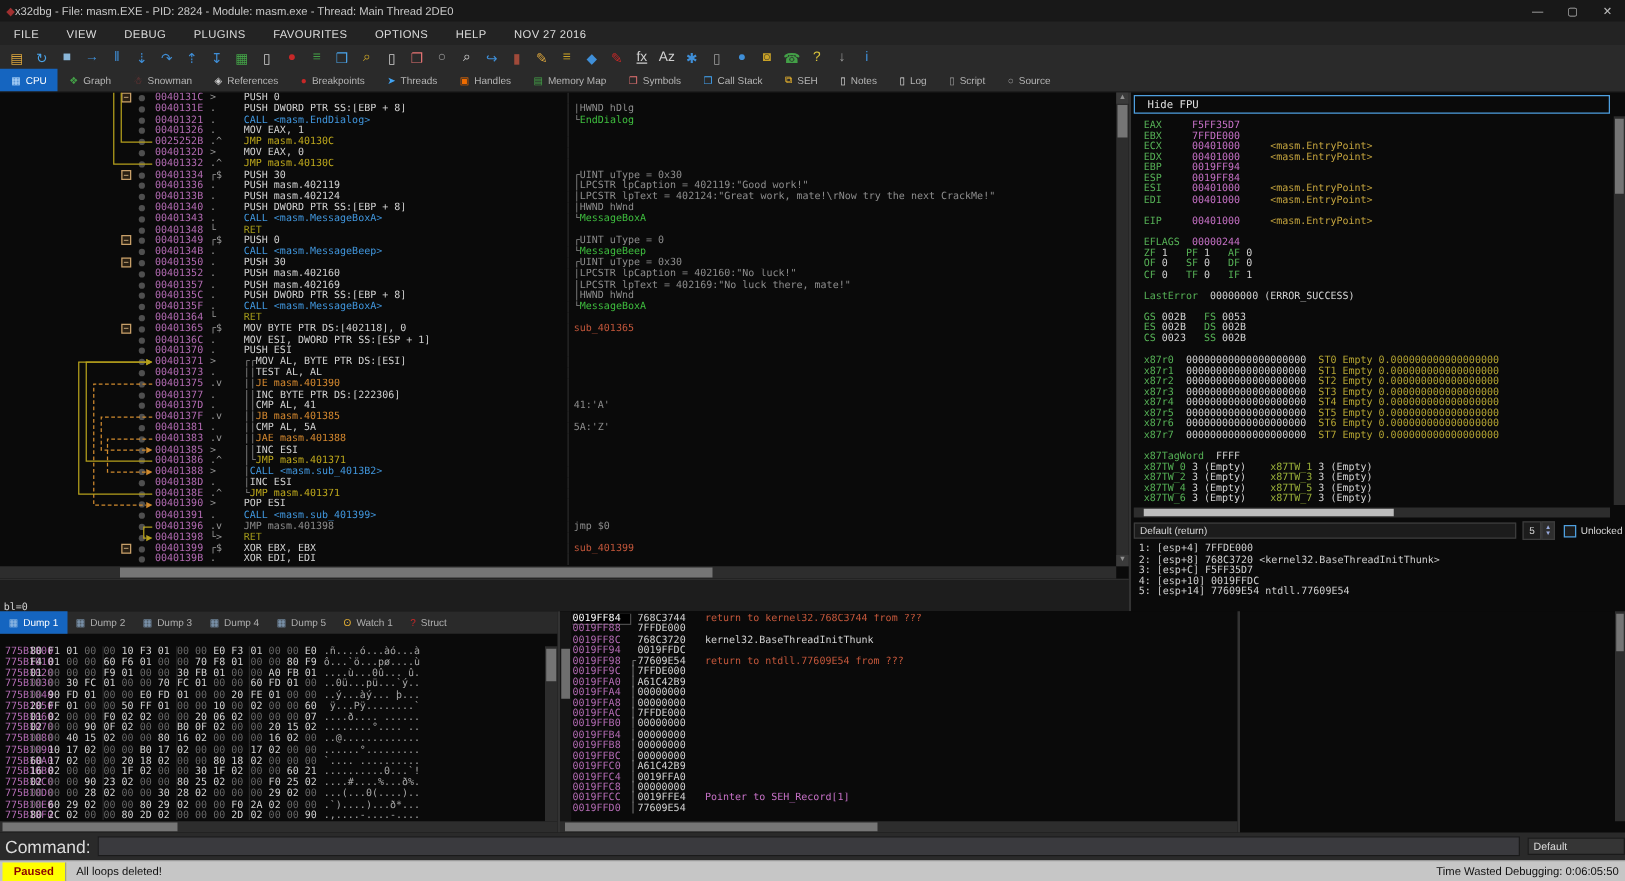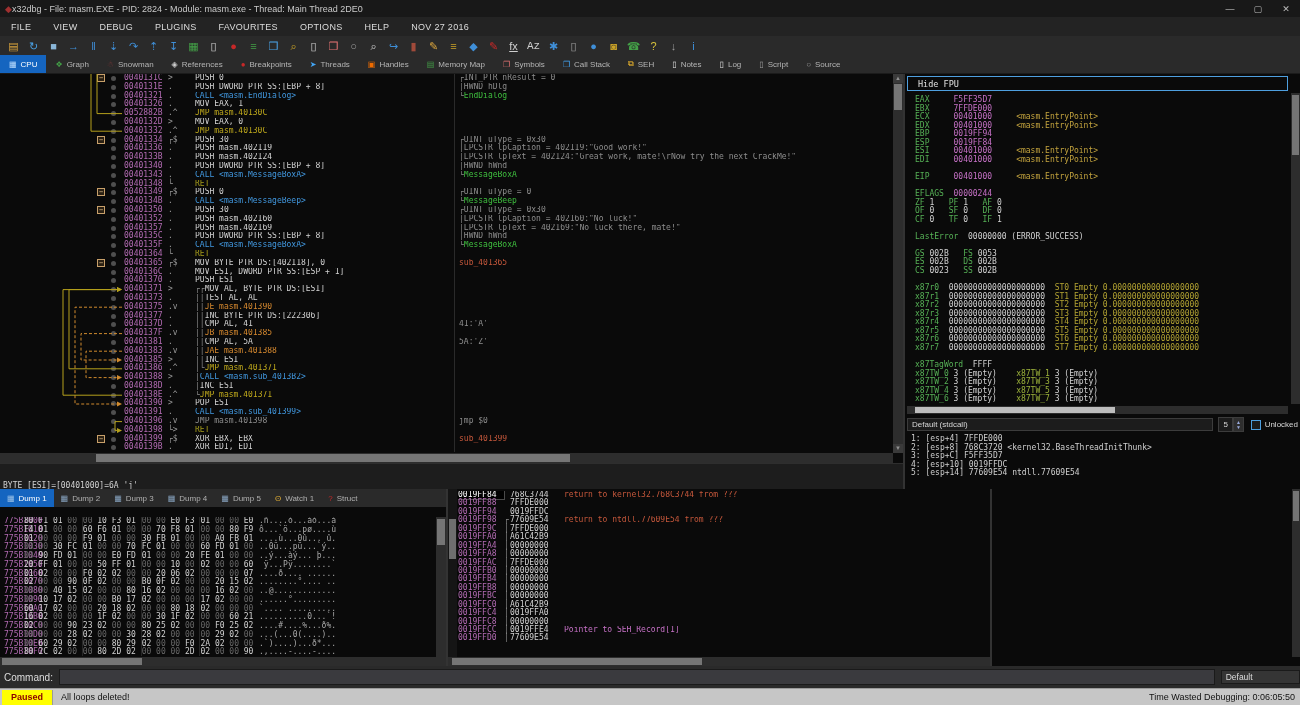--- a/index.html
+++ b/index.html
@@ -98,21 +98,21 @@
   #stack-vscroll{position:absolute;left:0;top:0;width:9px;height:168px;background:#151515}
   #stack-vscroll .handle{position:absolute;left:1px;top:30px;width:7px;height:40px;background:#6e6e6e}
   #stack-hscroll{position:absolute;left:0;top:168px;width:542px;height:9px;background:#2d2d2d}
   #stack-hscroll .handle{position:absolute;left:4px;top:1px;width:250px;height:7px;background:#757575}
   #bsplit2{position:absolute;left:990px;top:0;width:2px;height:177px;background:#333}
   #refdock{position:absolute;left:992px;top:0;width:308px;height:177px;background:#0a0a0a}
   #ref-vscroll{position:absolute;right:0;top:0;width:8px;height:168px;background:#2d2d2d}
   #ref-vscroll .handle{position:absolute;left:1px;top:2px;width:6px;height:30px;background:#757575}
   
   #cmdbar{position:absolute;left:0;top:666px;width:1300px;height:22px;background:#2a2a2a;display:flex;align-items:center}
-  #cmdlabel{color:#ddd;font-size:10px;margin:0 6px 0 4px}
+  #cmdlabel{color:#ddd;font-size:14px;margin:0 6px 0 4px}
   #cmdinput{width:1158px;height:14px;background:#3a3a3e;border:1px solid #1a1a1a;color:#ddd;font-size:9px;padding:0 3px}
   #cmdright{margin-left:6px;width:80px;height:14px;background:#353535;border:1px solid #1a1a1a;color:#ddd;
     font-size:8.5px;display:flex;align-items:center;padding-left:4px;box-sizing:border-box}
   #statusbar{position:absolute;left:0;top:688px;width:1300px;height:17px;background:#c6c6c6;border-top:1px solid #9a9a9a;
     display:flex;align-items:center;box-sizing:border-box}
   #pausedbadge{background:#ffff00;color:#8b0000;font-weight:bold;font-size:9px;padding:1px 9px;height:13px;line-height:13px;
     margin-left:2px;border-right:1px solid #9a9a9a}
   #statusmsg{color:#111;font-size:9px;margin-left:8px}
   #statusright{margin-left:auto;color:#111;font-size:9px;margin-right:5px}
 </style>
@@ -158,21 +158,21 @@
     <span class="tbi" style="color: rgb(229, 115, 115);">❐</span>
     <span class="tbi" style="color: rgb(158, 158, 158);">○</span>
     <span class="tbi" style="color: rgb(207, 207, 207);">⌕</span>
     <span class="tbi" style="color: rgb(63, 143, 216);">↪</span>
     <span class="tbi" style="color: rgb(160, 74, 58);">▮</span>
     <span class="tbi" style="color: rgb(216, 163, 60);">✎</span>
     <span class="tbi" style="color: rgb(201, 162, 39);">≡</span>
     <span class="tbi" style="color: rgb(63, 143, 216);">◆</span>
     <span class="tbi" style="color: rgb(198, 40, 40);">✎</span>
     <span class="tbi" style="color: rgb(207, 207, 207); text-decoration: underline;">fx</span>
-    <span class="tbi" style="color: rgb(207, 207, 207); font-family: Liberation Mono, monospace;">Az</span>
+    <span class="tbi" style="color: rgb(207, 207, 207);">Az</span>
     <span class="tbi" style="color: rgb(63, 143, 216);">✱</span>
     <span class="tbi" style="color: rgb(158, 158, 158);">▯</span>
     <span class="tbi" style="color: rgb(63, 143, 216);">●</span>
     <span class="tbi" style="color: rgb(201, 162, 39);">◙</span>
     <span class="tbi" style="color: rgb(67, 160, 71);">☎</span>
     <span class="tbi" style="color: rgb(216, 195, 60);">?</span>
     <span class="tbi" style="color: rgb(158, 158, 158);">↓</span>
     <span class="tbi" style="color: rgb(63, 143, 216);">i</span>
   </div>
 <div id="tabbar">
@@ -233,25 +233,25 @@
       <span>Script</span>
     </div>
     <div class="tab">
       <span class="ti" style="color: rgb(158, 158, 158);">○</span>
       <span>Source</span>
     </div>
   </div>
 
 <div id="disasm">
   <div id="disasm-rows">
-      <div class="drow mono"><div class="col-graph"><span class="fold">−</span><span class="bpdot"></span></div><div class="col-addr cp">0040131C</div><div class="col-mark cm">&gt;</div><div class="col-instr"><span class="cw">PUSH 0</span></div><div class="col-com"><span class="cg">┌INT_PTR nResult = 0</span></div></div>
+      <div class="drow mono"><div class="col-graph"><span class="fold">−</span><span class="bpdot"></span></div><div class="col-addr cp">0040131C</div><div class="col-mark cm">&gt;</div><div class="col-instr"><span class="cw">PUSH 0</span></div></div>
       <div class="drow mono"><div class="col-graph"><span class="bpdot"></span></div><div class="col-addr cp">0040131E</div><div class="col-mark cm">.</div><div class="col-instr"><span class="cw">PUSH DWORD PTR SS:[EBP + 8]</span></div><div class="col-com"><span class="cg">│HWND hDlg</span></div></div>
       <div class="drow mono"><div class="col-graph"><span class="bpdot"></span></div><div class="col-addr cp">00401321</div><div class="col-mark cm">.</div><div class="col-instr"><span class="cb">CALL &lt;masm.EndDialog&gt;</span></div><div class="col-com"><span class="cg">└</span><span class="cgn">EndDialog</span></div></div>
       <div class="drow mono"><div class="col-graph"><span class="bpdot"></span></div><div class="col-addr cp">00401326</div><div class="col-mark cm">.</div><div class="col-instr"><span class="cw">MOV EAX, 1</span></div><div class="col-com"></div></div>
-      <div class="drow mono"><div class="col-graph"><span class="bpdot"></span></div><div class="col-addr cp">0052882B</div><div class="col-mark cm">.^</div><div class="col-instr"><span class="cy">JMP masm.40130C</span></div><div class="col-com"></div></div>
+      <div class="drow mono"><div class="col-graph"><span class="bpdot"></span></div><div class="col-addr cp">0025252B</div><div class="col-mark cm">.^</div><div class="col-instr"><span class="cy">JMP masm.40130C</span></div><div class="col-com"></div></div>
       <div class="drow mono"><div class="col-graph"><span class="bpdot"></span></div><div class="col-addr cp">0040132D</div><div class="col-mark cm">&gt;</div><div class="col-instr"><span class="cw">MOV EAX, 0</span></div><div class="col-com"></div></div>
       <div class="drow mono"><div class="col-graph"><span class="bpdot"></span></div><div class="col-addr cp">00401332</div><div class="col-mark cm">.^</div><div class="col-instr"><span class="cy">JMP masm.40130C</span></div><div class="col-com"></div></div>
       <div class="drow mono"><div class="col-graph"><span class="fold">−</span><span class="bpdot"></span></div><div class="col-addr cp">00401334</div><div class="col-mark cm">┌$</div><div class="col-instr"><span class="cw">PUSH 30</span></div><div class="col-com"><span class="cg">┌UINT uType = 0x30</span></div></div>
       <div class="drow mono"><div class="col-graph"><span class="bpdot"></span></div><div class="col-addr cp">00401336</div><div class="col-mark cm">.</div><div class="col-instr"><span class="cw">PUSH masm.402119</span></div><div class="col-com"><span class="cg">│LPCSTR lpCaption = 402119:"Good work!"</span></div></div>
       <div class="drow mono"><div class="col-graph"><span class="bpdot"></span></div><div class="col-addr cp">0040133B</div><div class="col-mark cm">.</div><div class="col-instr"><span class="cw">PUSH masm.402124</span></div><div class="col-com"><span class="cg">│LPCSTR lpText = 402124:"Great work, mate!\rNow try the next CrackMe!"</span></div></div>
       <div class="drow mono"><div class="col-graph"><span class="bpdot"></span></div><div class="col-addr cp">00401340</div><div class="col-mark cm">.</div><div class="col-instr"><span class="cw">PUSH DWORD PTR SS:[EBP + 8]</span></div><div class="col-com"><span class="cg">│HWND hWnd</span></div></div>
       <div class="drow mono"><div class="col-graph"><span class="bpdot"></span></div><div class="col-addr cp">00401343</div><div class="col-mark cm">.</div><div class="col-instr"><span class="cb">CALL &lt;masm.MessageBoxA&gt;</span></div><div class="col-com"><span class="cg">└</span><span class="cgn">MessageBoxA</span></div></div>
       <div class="drow mono"><div class="col-graph"><span class="bpdot"></span></div><div class="col-addr cp">00401348</div><div class="col-mark cm">└</div><div class="col-instr"><span class="cr">RET</span></div><div class="col-com"></div></div>
       <div class="drow mono"><div class="col-graph"><span class="fold">−</span><span class="bpdot"></span></div><div class="col-addr cp">00401349</div><div class="col-mark cm">┌$</div><div class="col-instr"><span class="cw">PUSH 0</span></div><div class="col-com"><span class="cg">┌UINT uType = 0</span></div></div>
       <div class="drow mono"><div class="col-graph"><span class="bpdot"></span></div><div class="col-addr cp">0040134B</div><div class="col-mark cm">.</div><div class="col-instr"><span class="cb">CALL &lt;masm.MessageBeep&gt;</span></div><div class="col-com"><span class="cg">└</span><span class="cgn">MessageBeep</span></div></div>
@@ -302,38 +302,37 @@
     </svg>
     <div id="disasm-vscroll" class="track">
     <div class="sarrow" style="top:0">▲</div>
     <div class="handle"></div>
     <div class="sarrow" style="top:370px">▼</div>
   </div>
   <div id="disasm-hscroll">
       <div class="handle"></div>
     </div>
   <div id="disasm-info" class="mono cw">
-    <div>BYTE [ESI]=[00401000]=6A 'j'</div>
     <div>bl=0</div>
     <div>CODE:004013AB masm.exe:$13AB #9AB &lt;sub_401399+12&gt;</div>
   </div>
 </div>
 <div id="vsplit"></div>
 
 <div id="regs">
   <div id="hidefpu">Hide FPU</div>
   <div id="reg-lines" class="mono"><div class="rline mono"><span class="cn">EAX</span><span class="cv">     F5FF35D7</span></div><div class="rline mono"><span class="cn">EBX</span><span class="cv">     7FFDE000</span></div><div class="rline mono"><span class="cn">ECX</span><span class="cv">     00401000</span><span class="cl">     &lt;masm.EntryPoint&gt;</span></div><div class="rline mono"><span class="cn">EDX</span><span class="cv">     00401000</span><span class="cl">     &lt;masm.EntryPoint&gt;</span></div><div class="rline mono"><span class="cn">EBP</span><span class="cv">     0019FF94</span></div><div class="rline mono"><span class="cn">ESP</span><span class="cv">     0019FF84</span></div><div class="rline mono"><span class="cn">ESI</span><span class="cv">     00401000</span><span class="cl">     &lt;masm.EntryPoint&gt;</span></div><div class="rline mono"><span class="cn">EDI</span><span class="cv">     00401000</span><span class="cl">     &lt;masm.EntryPoint&gt;</span></div><div class="rline mono">&nbsp;</div><div class="rline mono"><span class="cn">EIP</span><span class="cv">     00401000</span><span class="cl">     &lt;masm.EntryPoint&gt;</span></div><div class="rline mono">&nbsp;</div><div class="rline mono"><span class="cn">EFLAGS</span><span class="cv">  00000244</span></div><div class="rline mono"><span class="cn">ZF</span><span class="cw"> 1   </span><span class="cn">PF</span><span class="cw"> 1   </span><span class="cn">AF</span><span class="cw"> 0</span></div><div class="rline mono"><span class="cn">OF</span><span class="cw"> 0   </span><span class="cn">SF</span><span class="cw"> 0   </span><span class="cn">DF</span><span class="cw"> 0</span></div><div class="rline mono"><span class="cn">CF</span><span class="cw"> 0   </span><span class="cn">TF</span><span class="cw"> 0   </span><span class="cn">IF</span><span class="cw"> 1</span></div><div class="rline mono">&nbsp;</div><div class="rline mono"><span class="cn">LastError</span><span class="cw">  00000000 (ERROR_SUCCESS)</span></div><div class="rline mono">&nbsp;</div><div class="rline mono"><span class="cn">GS</span><span class="cw"> 002B   </span><span class="cn">FS</span><span class="cw"> 0053</span></div><div class="rline mono"><span class="cn">ES</span><span class="cw"> 002B   </span><span class="cn">DS</span><span class="cw"> 002B</span></div><div class="rline mono"><span class="cn">CS</span><span class="cw"> 0023   </span><span class="cn">SS</span><span class="cw"> 002B</span></div><div class="rline mono">&nbsp;</div><div class="rline mono"><span class="cn">x87r0</span><span class="cw">  00000000000000000000  </span><span class="cst">ST0 Empty 0.000000000000000000</span></div><div class="rline mono"><span class="cn">x87r1</span><span class="cw">  00000000000000000000  </span><span class="cst">ST1 Empty 0.000000000000000000</span></div><div class="rline mono"><span class="cn">x87r2</span><span class="cw">  00000000000000000000  </span><span class="cst">ST2 Empty 0.000000000000000000</span></div><div class="rline mono"><span class="cn">x87r3</span><span class="cw">  00000000000000000000  </span><span class="cst">ST3 Empty 0.000000000000000000</span></div><div class="rline mono"><span class="cn">x87r4</span><span class="cw">  00000000000000000000  </span><span class="cst">ST4 Empty 0.000000000000000000</span></div><div class="rline mono"><span class="cn">x87r5</span><span class="cw">  00000000000000000000  </span><span class="cst">ST5 Empty 0.000000000000000000</span></div><div class="rline mono"><span class="cn">x87r6</span><span class="cw">  00000000000000000000  </span><span class="cst">ST6 Empty 0.000000000000000000</span></div><div class="rline mono"><span class="cn">x87r7</span><span class="cw">  00000000000000000000  </span><span class="cst">ST7 Empty 0.000000000000000000</span></div><div class="rline mono">&nbsp;</div><div class="rline mono"><span class="cn">x87TagWord</span><span class="cw">  FFFF</span></div><div class="rline mono"><span class="cn">x87TW_0</span><span class="cw"> 3 (Empty)    </span><span class="cn2">x87TW_1</span><span class="cw"> 3 (Empty)</span></div><div class="rline mono"><span class="cn">x87TW_2</span><span class="cw"> 3 (Empty)    </span><span class="cn2">x87TW_3</span><span class="cw"> 3 (Empty)</span></div><div class="rline mono"><span class="cn">x87TW_4</span><span class="cw"> 3 (Empty)    </span><span class="cn2">x87TW_5</span><span class="cw"> 3 (Empty)</span></div><div class="rline mono"><span class="cn">x87TW_6</span><span class="cw"> 3 (Empty)    </span><span class="cn2">x87TW_7</span><span class="cw"> 3 (Empty)</span></div></div>
   <div id="regs-vscroll">
       <div class="handle"></div>
     </div>
   <div id="regs-hscroll">
       <div class="handle"></div>
     </div>
   <div id="convbar">
-    <div id="convsel">Default (stdcall)</div>
+    <div id="convsel">Default (return)</div>
     <div id="convnum">5</div>
     <div id="convspin">
         <span>▲</span>
         <span>▼</span>
       </div>
     <div id="convchk"></div>
     <div id="convlbl">Unlocked</div>
   </div>
   <div id="args" class="mono"><div class="aline mono">1: [esp+4] 7FFDE000</div><div class="aline mono">2: [esp+8] 768C3720 &lt;kernel32.BaseThreadInitThunk&gt;</div><div class="aline mono">3: [esp+C] F5FF35D7</div><div class="aline mono">4: [esp+10] 0019FFDC</div><div class="aline mono">5: [esp+14] 77609E54 ntdll.77609E54</div></div>
 </div>
@@ -396,20 +395,21 @@
       </div>
   </div>
   <div id="bsplit1"></div>
   <div id="stackdock">
     <div id="stack-vscroll">
         <div class="handle"></div>
       </div>
     <div id="stack-rows">
         <div class="srow mono"><div class="s-addr cp sel">0019FF84</div><div class="s-brk"></div><div class="s-val">768C3744</div><div class="s-com crd">return to kernel32.768C3744 from ???</div></div>
         <div class="srow mono"><div class="s-addr cp">0019FF88</div><div class="s-brk"></div><div class="s-val">7FFDE000</div><div class="s-com cw"></div></div>
+        <div class="srow mono"><div class="s-addr cp">0019FF8C</div><div class="s-brk"></div><div class="s-val">768C3720</div><div class="s-com cw">kernel32.BaseThreadInitThunk</div></div>
         <div class="srow mono"><div class="s-addr cp">0019FF94</div><div class="s-brk"></div><div class="s-val">0019FFDC</div><div class="s-com cw"></div></div>
         <div class="srow mono"><div class="s-addr cp">0019FF98</div><div class="s-brk">┌</div><div class="s-val">77609E54</div><div class="s-com crd">return to ntdll.77609E54 from ???</div></div>
         <div class="srow mono"><div class="s-addr cp">0019FF9C</div><div class="s-brk">│</div><div class="s-val">7FFDE000</div><div class="s-com cw"></div></div>
         <div class="srow mono"><div class="s-addr cp">0019FFA0</div><div class="s-brk">│</div><div class="s-val">A61C42B9</div><div class="s-com cw"></div></div>
         <div class="srow mono"><div class="s-addr cp">0019FFA4</div><div class="s-brk">│</div><div class="s-val">00000000</div><div class="s-com cw"></div></div>
         <div class="srow mono"><div class="s-addr cp">0019FFA8</div><div class="s-brk">│</div><div class="s-val">00000000</div><div class="s-com cw"></div></div>
         <div class="srow mono"><div class="s-addr cp">0019FFAC</div><div class="s-brk">│</div><div class="s-val">7FFDE000</div><div class="s-com cw"></div></div>
         <div class="srow mono"><div class="s-addr cp">0019FFB0</div><div class="s-brk">│</div><div class="s-val">00000000</div><div class="s-com cw"></div></div>
         <div class="srow mono"><div class="s-addr cp">0019FFB4</div><div class="s-brk">│</div><div class="s-val">00000000</div><div class="s-com cw"></div></div>
         <div class="srow mono"><div class="s-addr cp">0019FFB8</div><div class="s-brk">│</div><div class="s-val">00000000</div><div class="s-com cw"></div></div>

